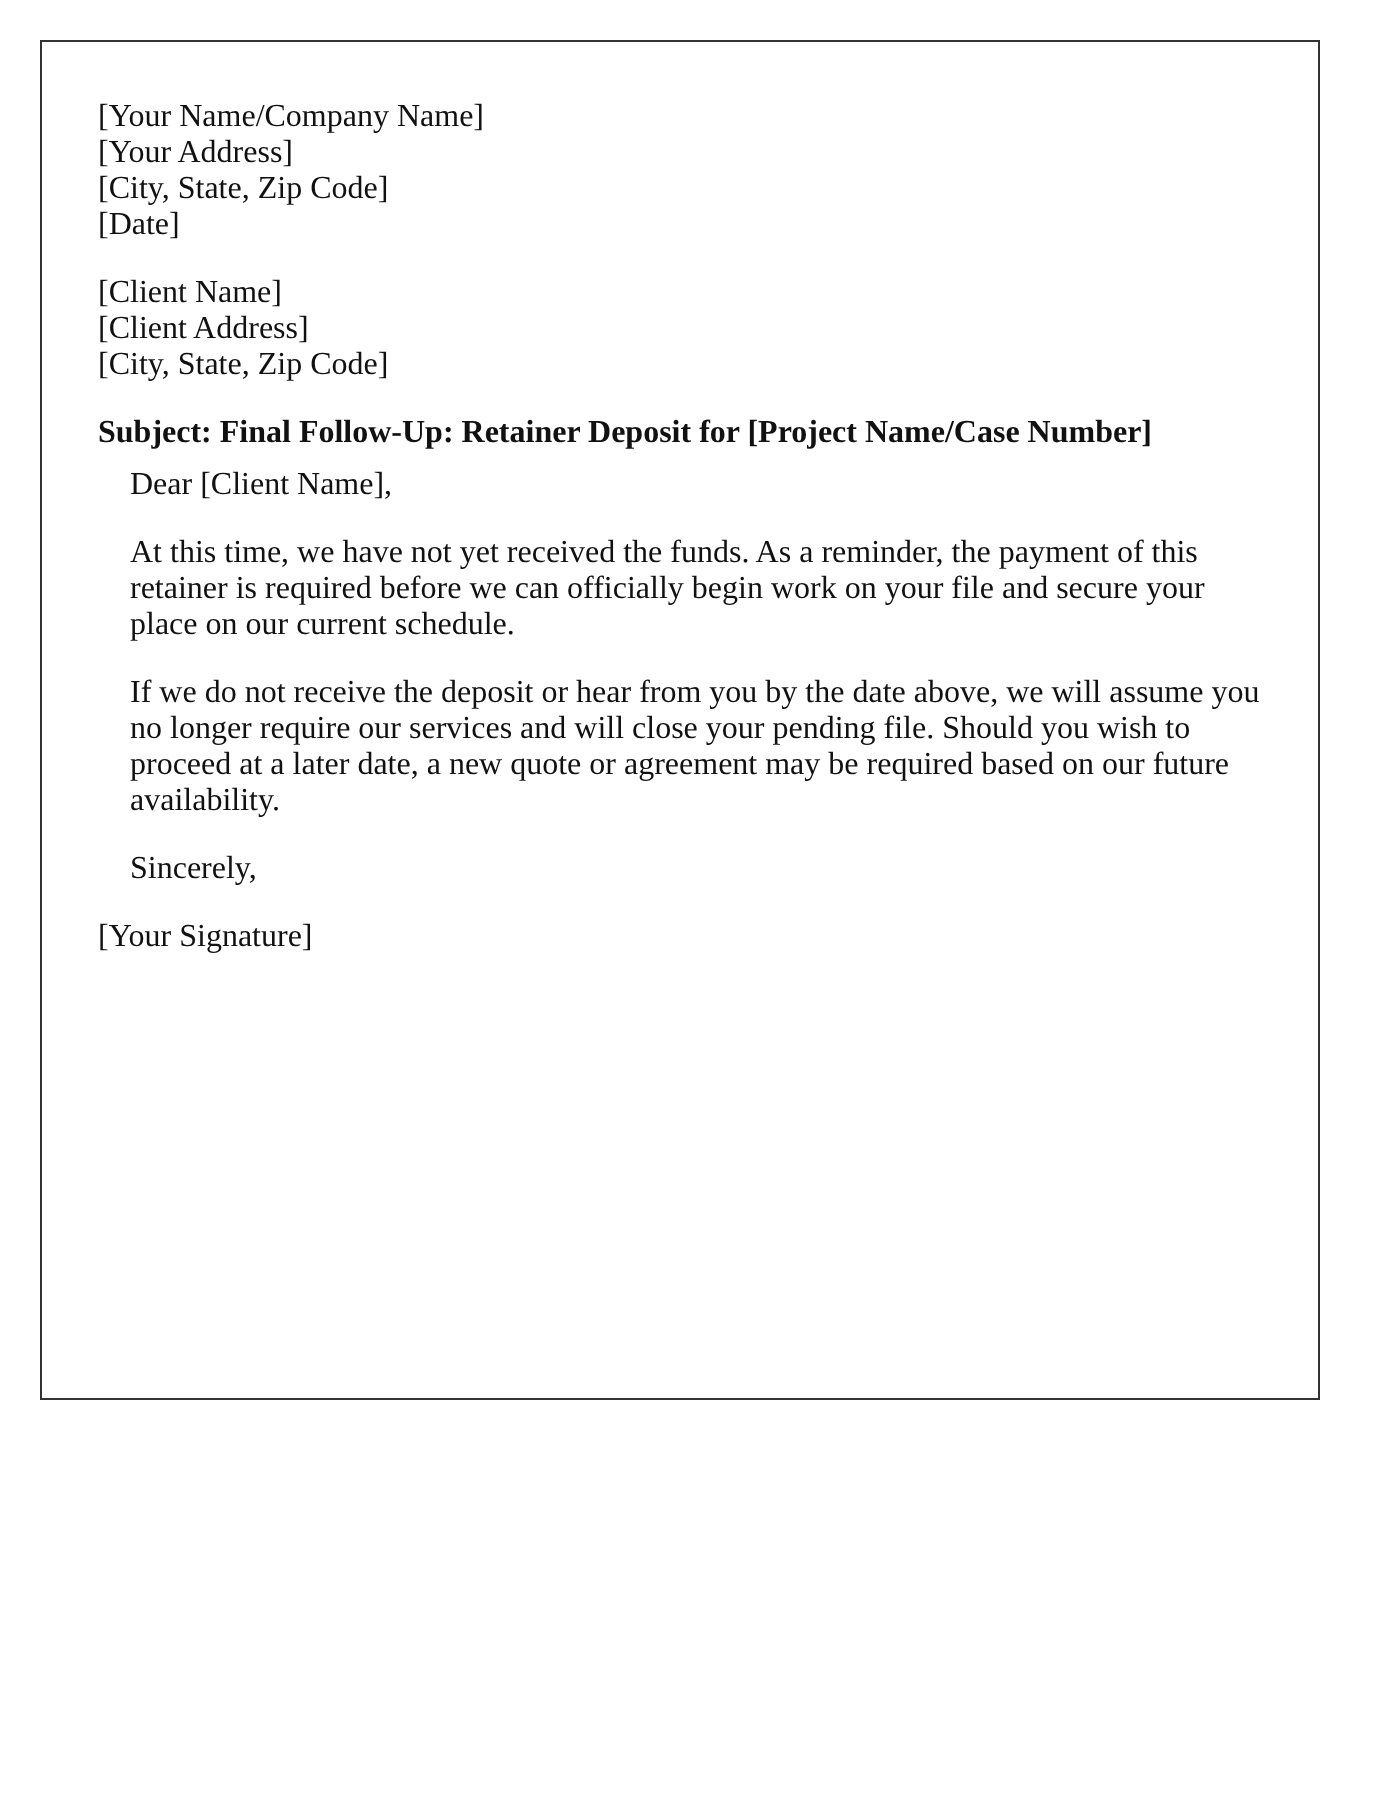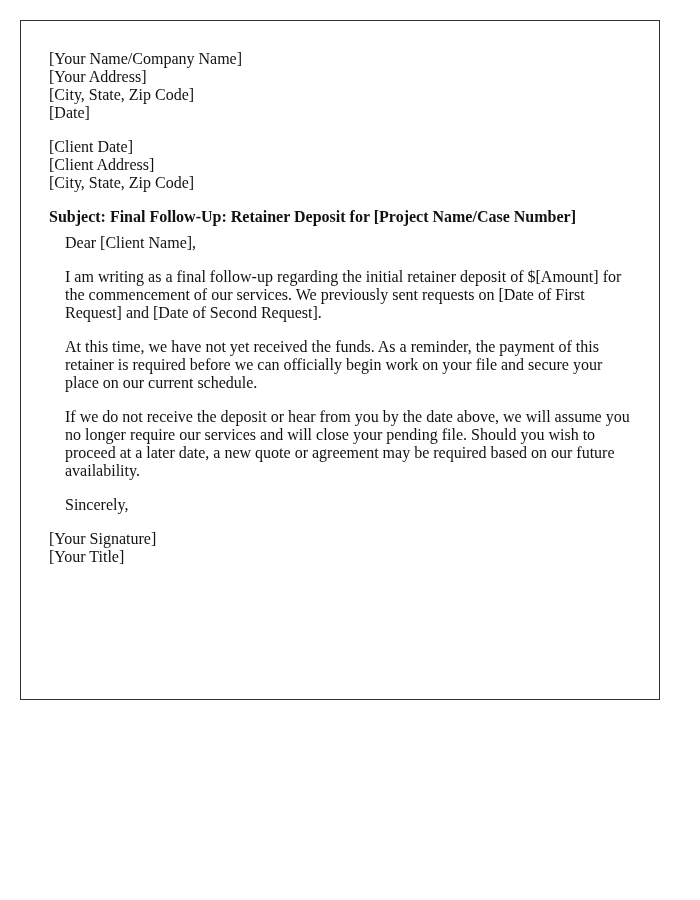--- a/index.html
+++ b/index.html
@@ -25,27 +25,25 @@
 <body>
 
 <div class="letter">
   <div class="block">
     <span class="line">[Your Name/Company Name]</span>
     <span class="line">[Your Address]</span>
     <span class="line">[City, State, Zip Code]</span>
     <span class="line">[Date]</span>
   </div>
   <div class="block">
-    <span class="line">[Client Date]</span>
+    <span class="line">[Client Name]</span>
     <span class="line">[Client Address]</span>
     <span class="line">[City, State, Zip Code]</span>
   </div>
   <p class="subject">Subject: Final Follow-Up: Retainer Deposit for [Project Name/Case Number]</p>
   <p class="para">Dear [Client Name],</p>
-  <p class="para">I am writing as a final follow-up regarding the initial retainer deposit of $[Amount] for the commencement of our services. We previously sent requests on [Date of First Request] and [Date of Second Request].</p>
   <p class="para">At this time, we have not yet received the funds. As a reminder, the payment of this retainer is required before we can officially begin work on your file and secure your place on our current schedule.</p>
   <p class="para">If we do not receive the deposit or hear from you by the date above, we will assume you no longer require our services and will close your pending file. Should you wish to proceed at a later date, a new quote or agreement may be required based on our future availability.</p>
   <p class="para">Sincerely,</p>
   <div class="block">
     <span class="line">[Your Signature]</span>
-    <span class="line">[Your Title]</span>
   </div>
 </div>
 
 </body></html>

